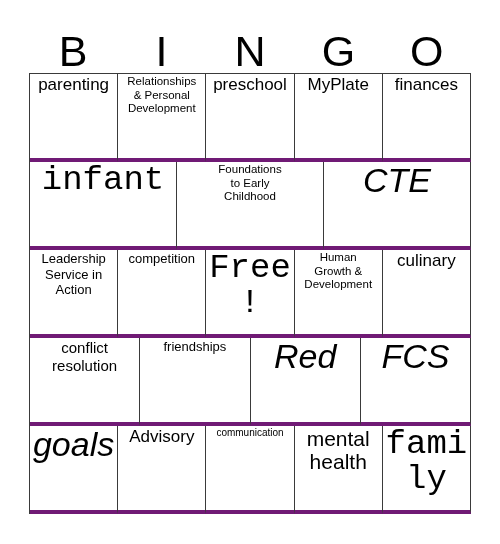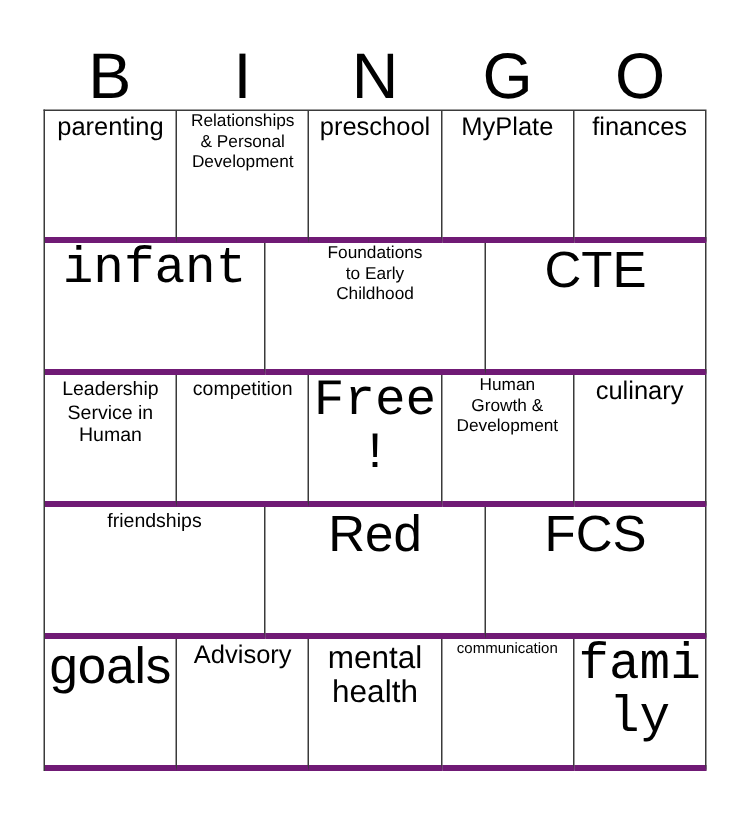--- a/index.html
+++ b/index.html
@@ -80,21 +80,21 @@
   }
 
   
   .fs-xxs  { font-size: 10px;   line-height: 1.15; }
   .fs-xs   { font-size: 11.5px; line-height: 1.18; }
   .fs-s    { font-size: 13px;   line-height: 1.20; }
   .fs-m    { font-size: 15px;   line-height: 1.18; }
   .fs-ml   { font-size: 17px;   line-height: 1.15; }
   .fs-l    { font-size: 21px;   line-height: 1.10; }
   .fs-xxl  { font-size: 34px;   line-height: 1.04; font-family: Liberation Mono, monospace; }
-  .fs-3xl  { font-size: 34px;   line-height: 1.02; }
+  .fs-3xl  { font-size: 34px;   line-height: 1.02; font-style: italic; }
 </style>
 </head>
 <body>
 
 <div id="card">
 
   <div id="header">
     <div class="header-cell">B</div>
     <div class="header-cell">I</div>
     <div class="header-cell">N</div>
@@ -135,63 +135,67 @@
         </div>
       <div class="cell">
           <span class="cell-text fs-3xl">CTE</span>
         </div>
     </div>
 
     <div class="grid-row">
       <div class="cell">
           <span class="cell-text fs-s">Leadership
 Service in
-Human</span>
+Action</span>
         </div>
       <div class="cell">
           <span class="cell-text fs-s">competition</span>
         </div>
       <div class="cell">
           <span class="cell-text fs-xxl">Free!</span>
         </div>
       <div class="cell">
           <span class="cell-text fs-xs">Human
 Growth &amp;
 Development</span>
         </div>
       <div class="cell">
           <span class="cell-text fs-ml">culinary</span>
         </div>
     </div>
 
     <div class="grid-row">
       <div class="cell">
+          <span class="cell-text fs-m">conflict
+resolution</span>
+        </div>
+      <div class="cell">
           <span class="cell-text fs-s">friendships</span>
         </div>
       <div class="cell">
           <span class="cell-text fs-3xl">Red</span>
         </div>
       <div class="cell">
           <span class="cell-text fs-3xl">FCS</span>
         </div>
     </div>
 
     <div class="grid-row">
       <div class="cell">
           <span class="cell-text fs-3xl">goals</span>
         </div>
       <div class="cell">
           <span class="cell-text fs-ml">Advisory</span>
+        </div>
+      <div class="cell">
+          <span class="cell-text fs-xxs">communication</span>
         </div>
       <div class="cell">
           <span class="cell-text fs-l">mental
 health</span>
         </div>
       <div class="cell">
-          <span class="cell-text fs-xxs">communication</span>
-        </div>
-      <div class="cell">
           <span class="cell-text fs-xxl">family</span>
         </div>
     </div>
 
   </div>
 </div>
 
 </body></html>

